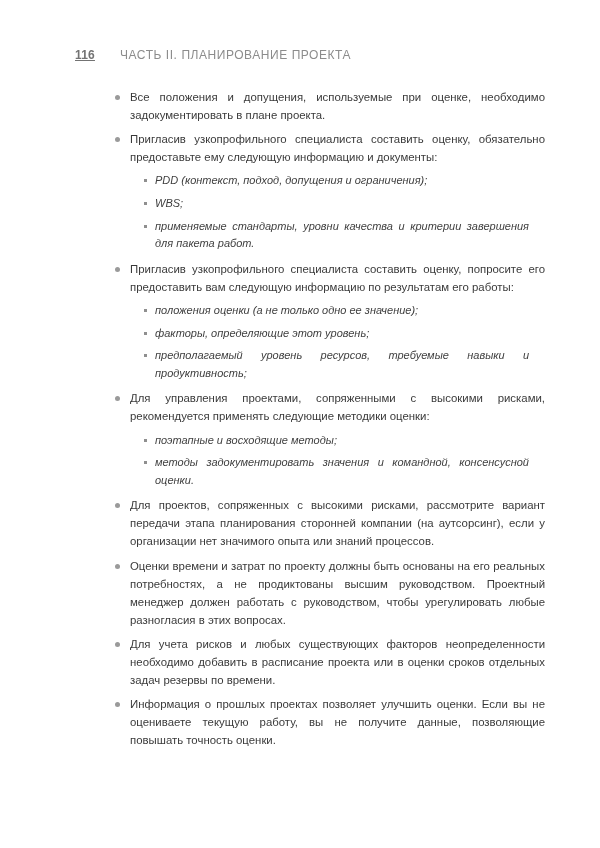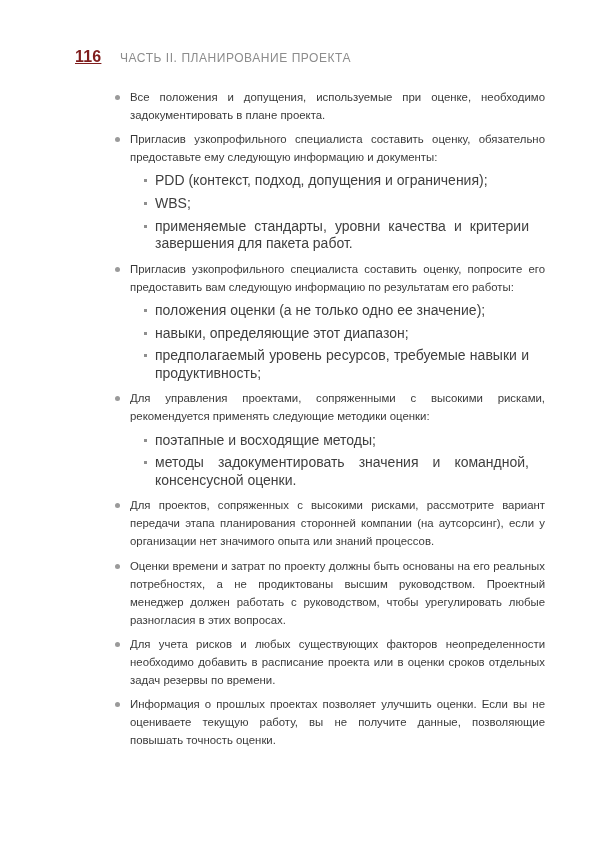--- a/index.html
+++ b/index.html
@@ -28,23 +28,23 @@
   .running-head {
     position: absolute;
     top: 48px;
     left: 75px;
     right: 56px;
     height: 20px;
     display: flex;
     align-items: baseline;
   }
   .folio {
-    font-size: 16px;
+    font-size: 12px;
     font-weight: bold;
-    color: #7f1d1d;
+    color: #737373;
     letter-spacing: 0.2px;
     min-width: 45px;
     text-decoration: underline;
   }
   .head-title {
     font-size: 12px;
     color: #8c8c8c;
     letter-spacing: 0.55px;
     white-space: nowrap;
   }
@@ -93,25 +93,26 @@
   
   ul.level2 {
     list-style: none;
     margin: 6px 0 2px 0;
     padding: 0;
   }
   ul.level2 > li.subitem {
     position: relative;
     padding-left: 13px;
     margin: 0 16px 5px 0;
-    font-size: 14px;
+    font-size: 11px;
     line-height: 17.6px;
     color: #3f3f3f;
     text-align: justify;
     text-justify: inter-word;
+    font-style: italic;
   }
   ul.level2 > li.subitem:last-child {
     margin-bottom: 0;
   }
   ul.level2 > li.subitem::before {
     content: "";
     position: absolute;
     left: 2px;
     top: 7px;
     width: 3px;
@@ -146,21 +147,21 @@
               <li class="subitem">WBS;</li>
               <li class="subitem">применяемые стандарты, уровни качества и критерии завершения для пакета работ.</li>
             </ul>
           </div>
         </li>
         <li class="item">
           <span class="para">Пригласив узкопрофильного специалиста составить оценку, попросите его предоставить вам следующую информацию по результатам его работы:</span>
           <div class="sublist-wrap">
             <ul class="level2">
               <li class="subitem">положения оценки (а не только одно ее значение);</li>
-              <li class="subitem">навыки, определяющие этот диапазон;</li>
+              <li class="subitem">факторы, определяющие этот уровень;</li>
               <li class="subitem">предполагаемый уровень ресурсов, требуемые навыки и продуктивность;</li>
             </ul>
           </div>
         </li>
         <li class="item">
           <span class="para">Для управления проектами, сопряженными с высокими рисками, рекомендуется применять следующие методики оценки:</span>
           <div class="sublist-wrap">
             <ul class="level2">
               <li class="subitem">поэтапные и восходящие методы;</li>
               <li class="subitem">методы задокументировать значения и командной, консенсусной оценки.</li>

